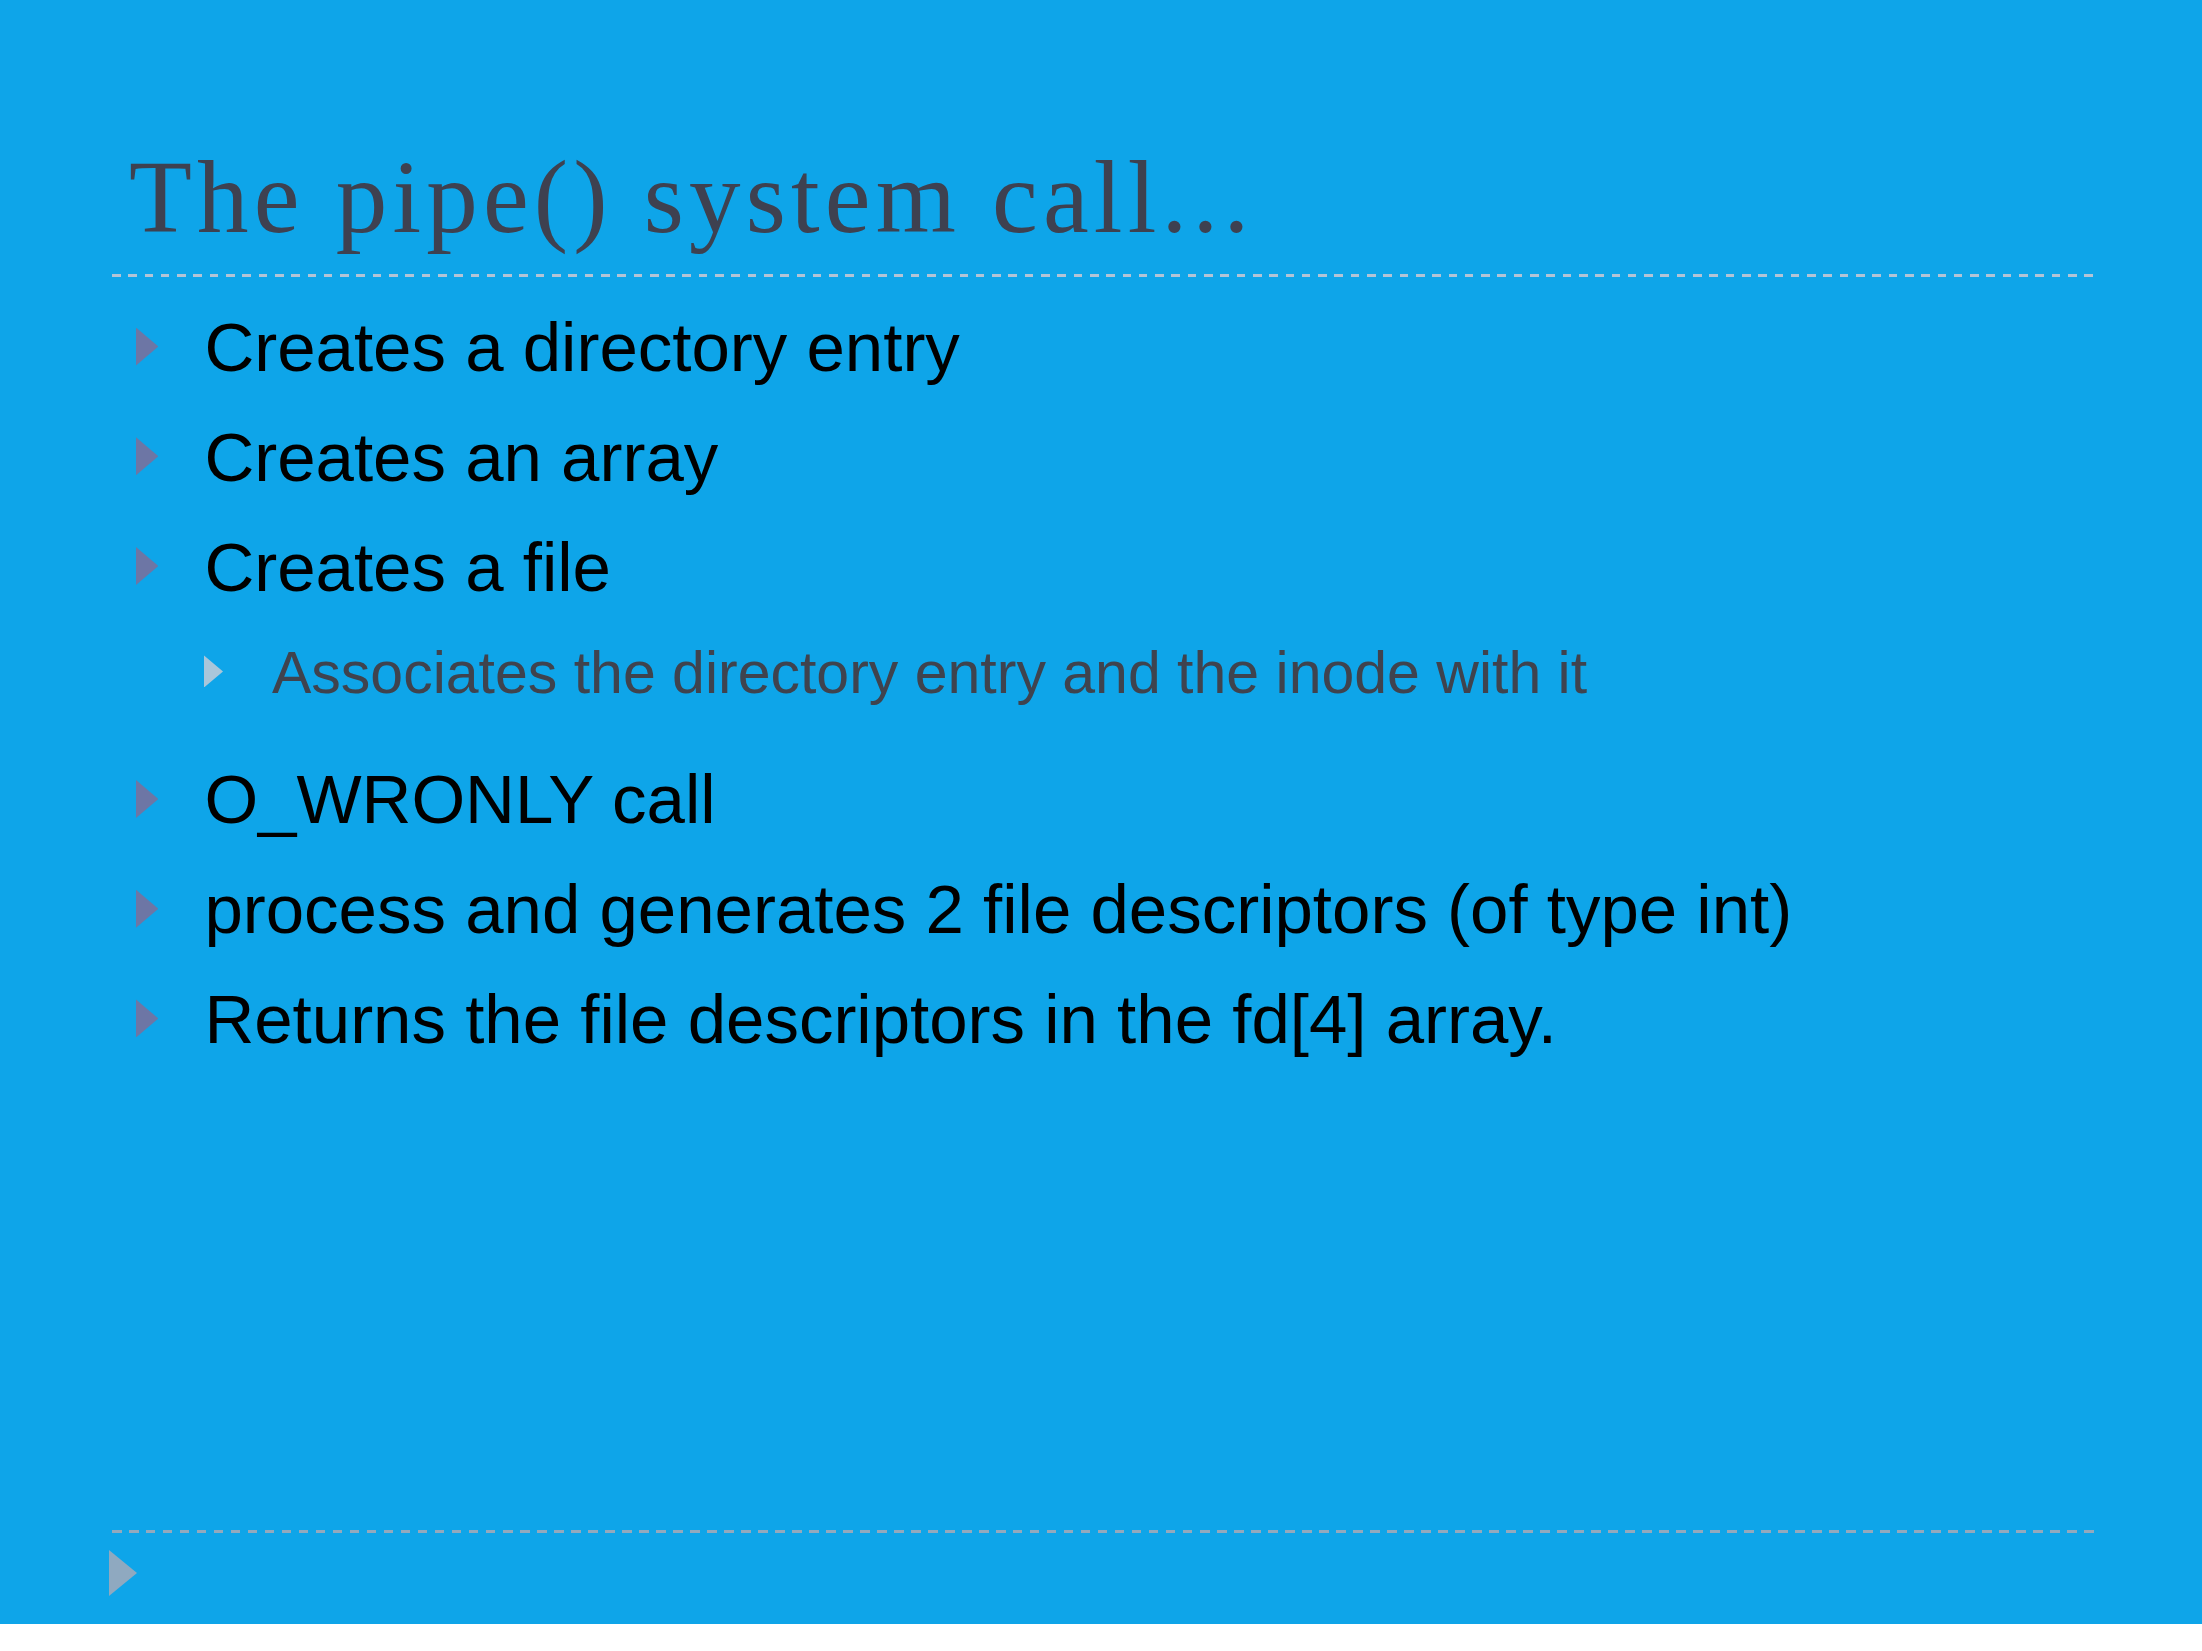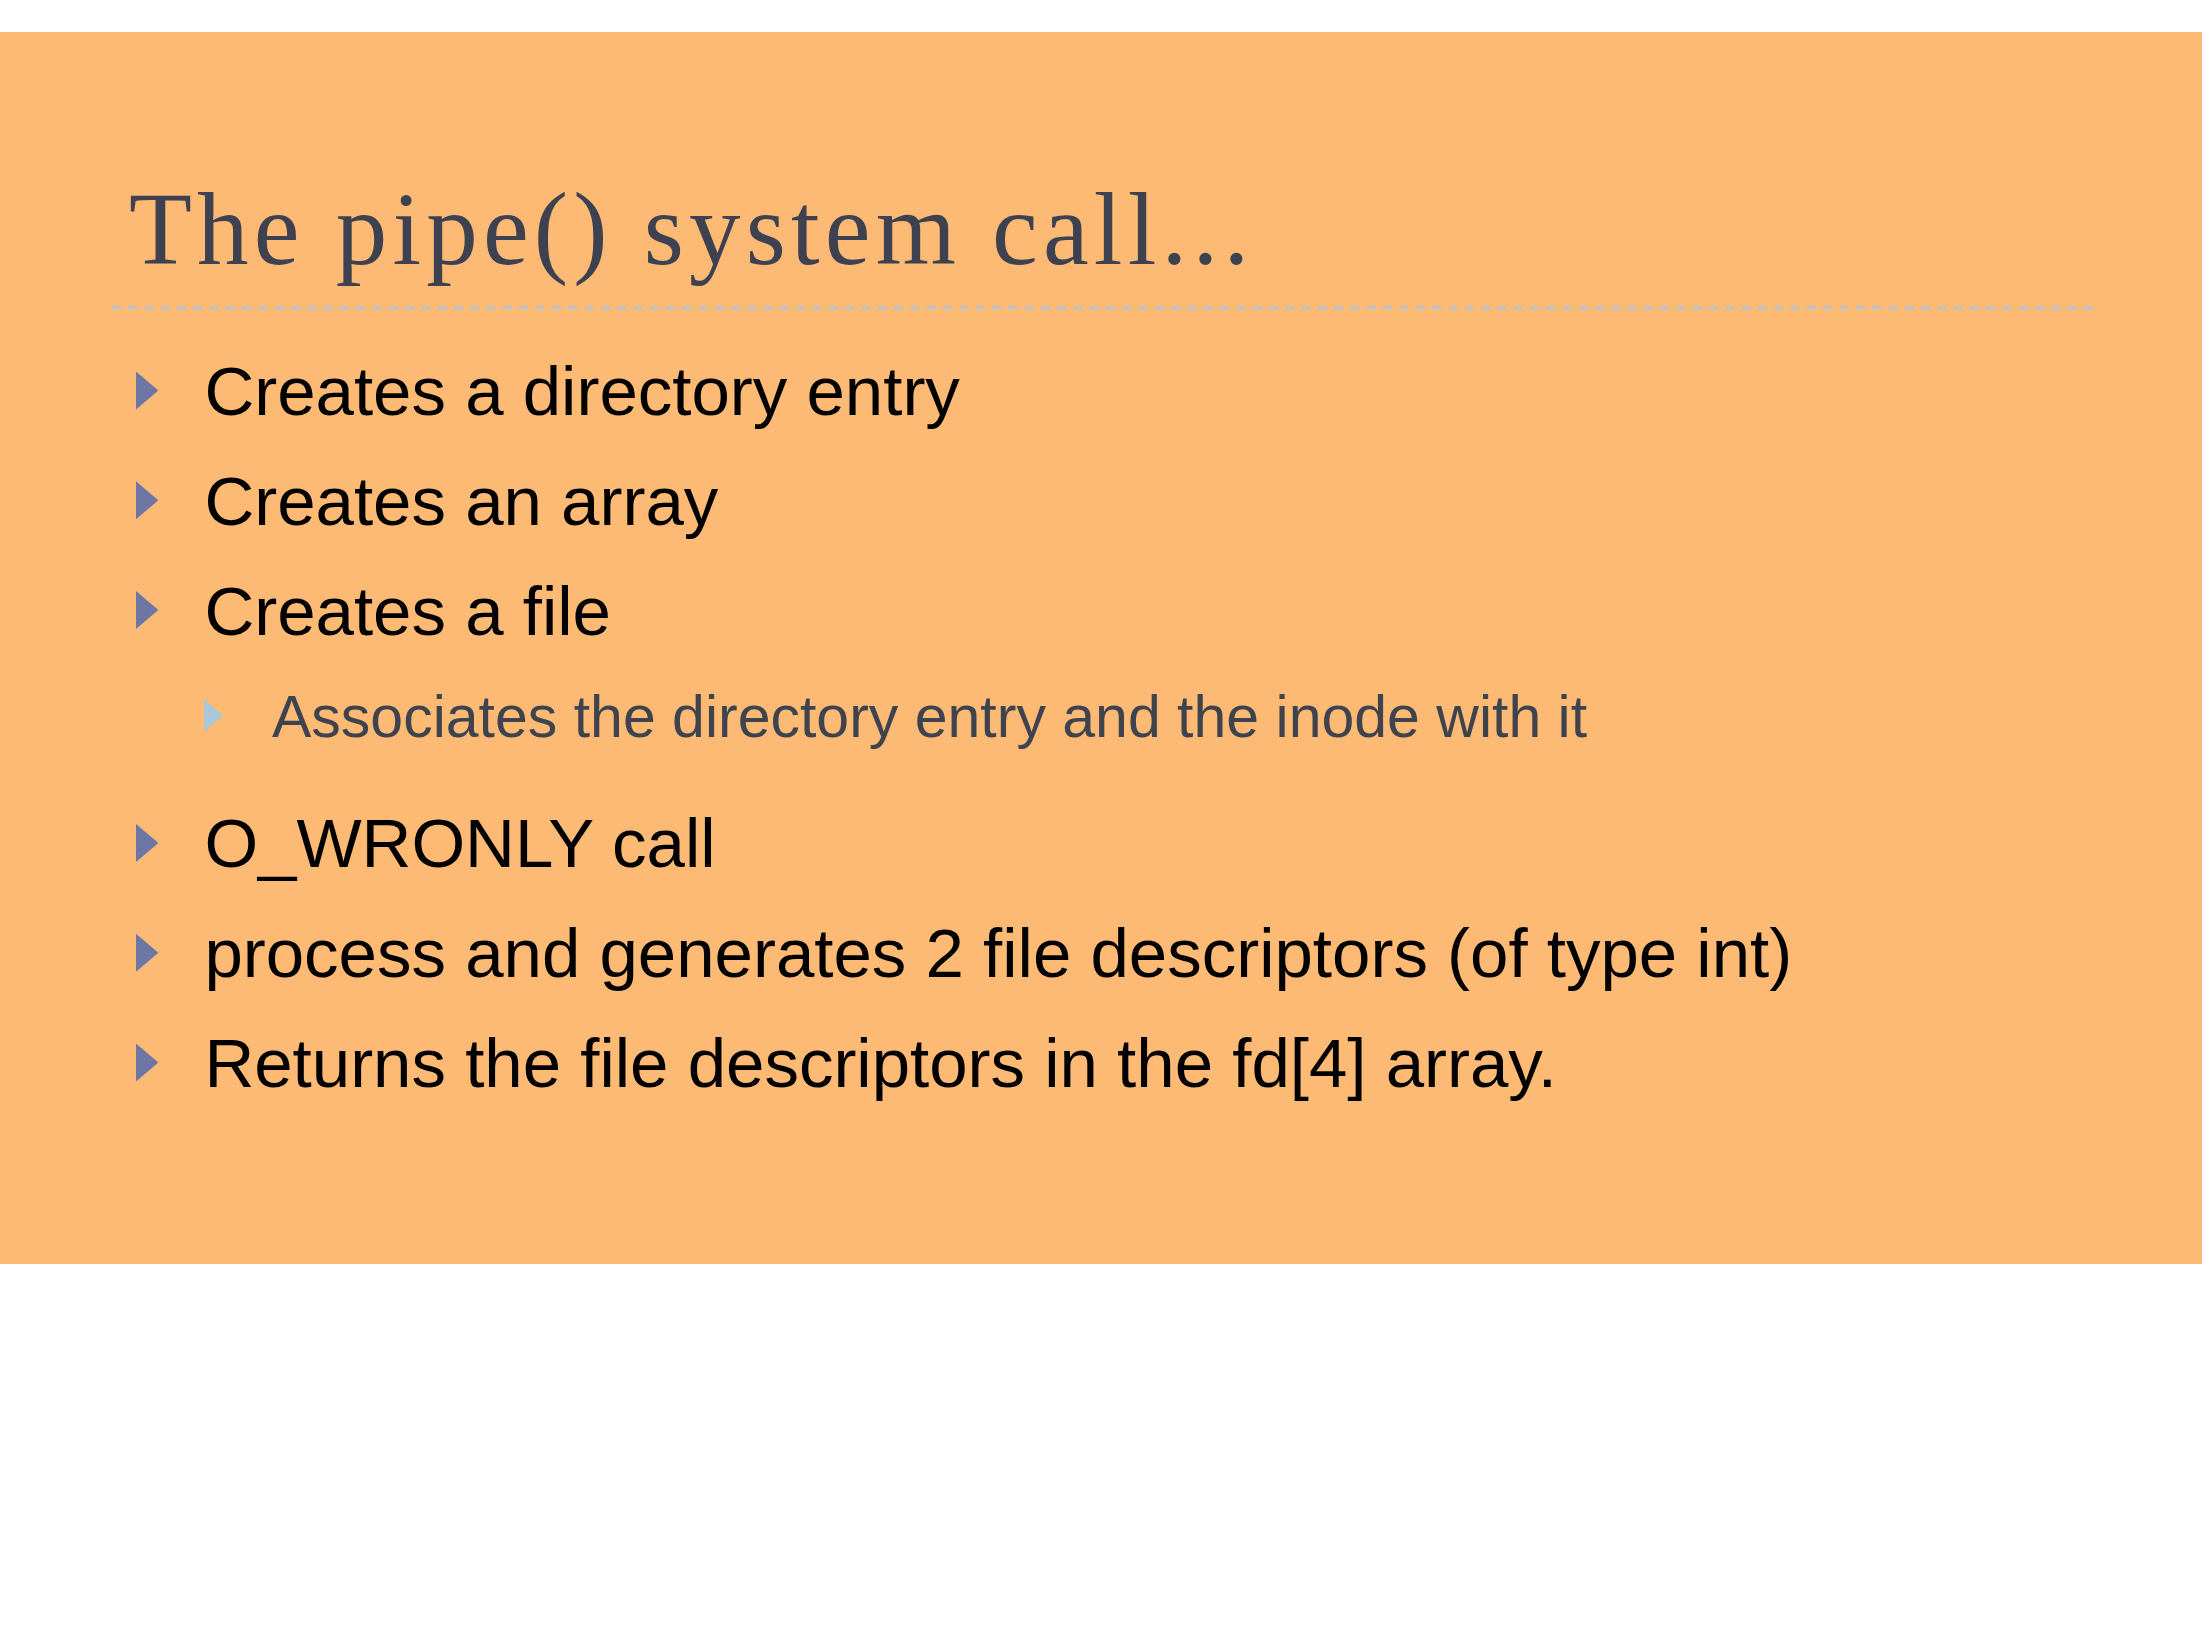--- a/index.html
+++ b/index.html
@@ -10,25 +10,24 @@
     --bullet-l2: #a9c6da;
     --footer-arrow: #8fa9c0;
     --rule-top: #b3c4d6;
     --rule-bottom: #93a9bd;
   }
   * { margin: 0; padding: 0; box-sizing: border-box; }
   html, body { background: #ffffff; }
   .slide {
     position: relative;
     width: 2203px;
-    height: 1232px;
-    background: #fdba74;
+    height: 1624px;
+    background: #0ea5e9;
     overflow: hidden;
     font-family: "Liberation Sans", "DejaVu Sans", sans-serif;
-    margin-top: 32px;
   }
   .slide-title {
     position: absolute;
     left: 129px;
     top: 146px;
     font-family: "Liberation Serif", "DejaVu Serif", serif;
     font-weight: 400;
     font-size: 103px;
     line-height: 1;
     letter-spacing: 5.2px;
@@ -50,21 +49,21 @@
   .rule-bottom {
     top: 1530px;
     background: repeating-linear-gradient(to right,
       var(--rule-bottom) 0px, var(--rule-bottom) 9.5px,
       transparent 9.5px, transparent 17px);
   }
   .content {
     position: absolute;
     left: 136px;
     right: 47px;
-    top: 312px;
+    top: 300px;
   }
   .item {
     display: flex;
     align-items: flex-start;
     margin-bottom: 13.8px;
   }
   .item.l2 { margin-bottom: 34px; padding-left: 68px; justify-content: flex-end; }
   .tri {
     flex: 0 0 auto;
     display: block;

